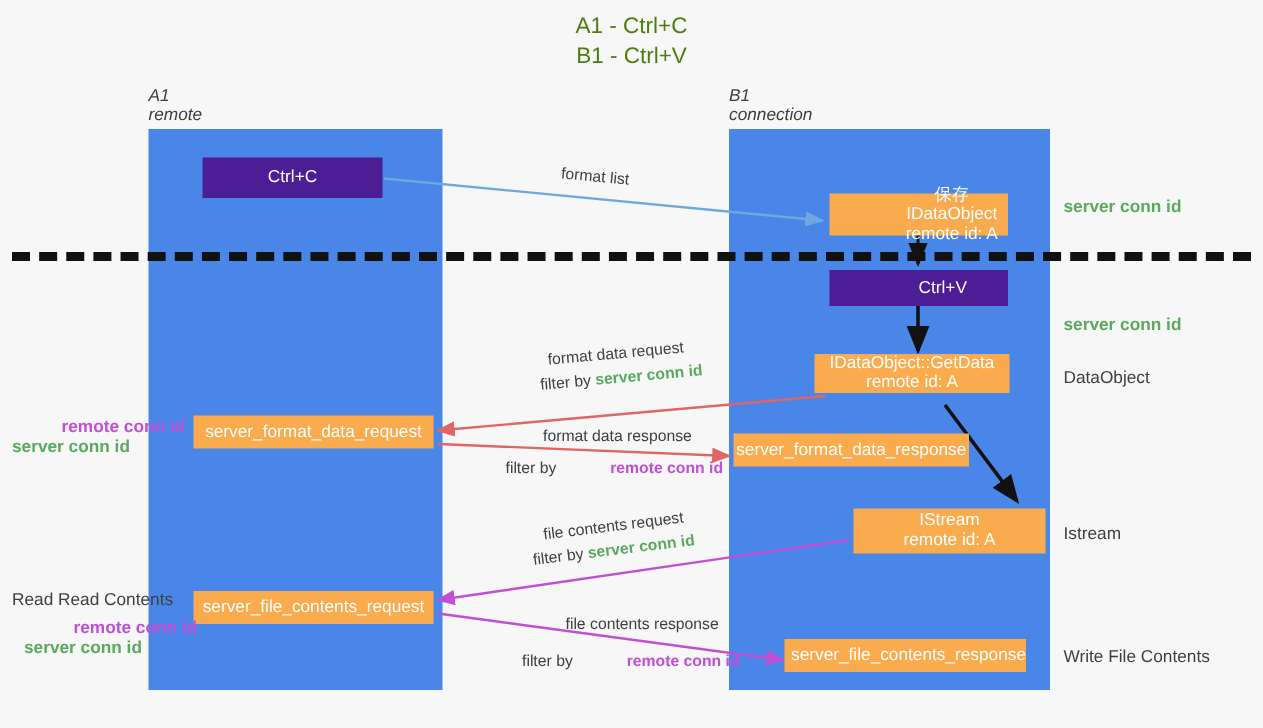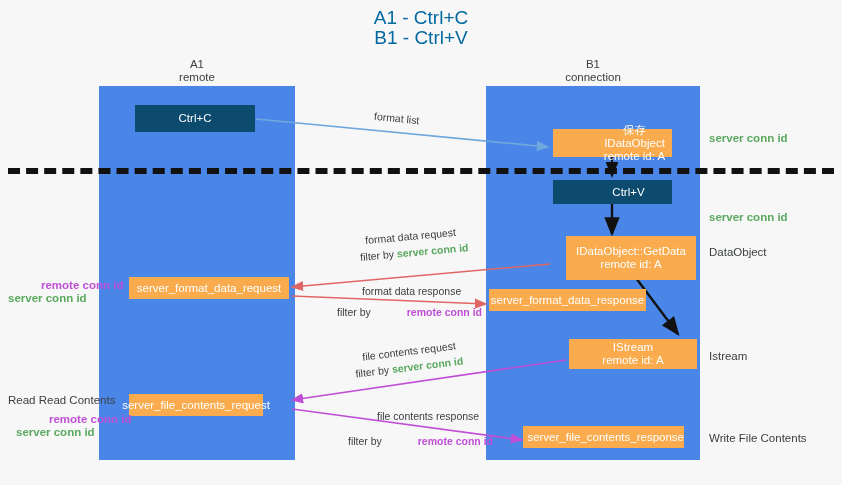--- a/index.html
+++ b/index.html
@@ -1,39 +1,39 @@
 <!DOCTYPE html>
 <html><head>
 <meta charset="utf-8">
 <style>
   html,body{margin:0;padding:0;}
   body{width:842px;height:485px;background:#f7f7f7;position:relative;
        font-family:"Liberation Sans",sans-serif;overflow:hidden;}
   .stage{position:absolute;inset:0;}
 
   .title{position:absolute;left:0;top:8px;width:842px;text-align:center;
-         font-size:19px;color:#0369a1;line-height:20px;}
+         font-size:15px;color:#4d7c0f;line-height:20px;}
 
   .lane{position:absolute;background:#4a86e8;}
   .lane-a{left:99px;top:86px;width:196px;height:374px;}
   .lane-b{left:486px;top:86px;width:214px;height:374px;}
 
-  .lane-head{position:absolute;text-align:center;font-size:11.5px;
-             color:#3c4043;line-height:13px;}
+  .lane-head{position:absolute;font-size:11.5px;
+             color:#3c4043;line-height:13px;font-style:italic;}
   .lane-head-a{left:99px;top:58px;width:196px;}
   .lane-head-b{left:486px;top:58px;width:214px;}
 
   .divider{position:absolute;left:8px;top:168px;width:826px;height:0;
            border-top:6px dashed #111;}
 
   .box{position:absolute;box-sizing:border-box;display:flex;
        flex-direction:column;align-items:center;justify-content:center;
        color:#fff;font-size:11.5px;line-height:13px;text-align:center;}
   .orange{background:#f9ab4e;}
-  .green{background:#0c4a6e;color:#fff;}
+  .green{background:#4c1d95;color:#fff;}
 
   .side{position:absolute;font-size:11.5px;line-height:14px;color:#3c4043;}
   .b-green{color:#5aa95f;font-weight:bold;}
   .b-mag{color:#c04fd6;font-weight:bold;margin-left:33px;}
 
   .ann{position:absolute;font-size:10.5px;line-height:14px;color:#3c4043;
        white-space:nowrap;}
   svg{position:absolute;left:0;top:0;width:842px;height:485px;
       overflow:visible;pointer-events:none;}
 </style>
@@ -92,39 +92,39 @@
 
   <div class="box orange" style="left:553px;top:129px;width:119px;height:28px;padding-left:44px;">
     <div>保存IDataObject</div>
     <div>remote id: A</div>
   </div>
 
   <div class="box green" style="left:553px;top:180px;width:119px;height:24px;padding-left:32px;">
     <div>Ctrl+V</div>
   </div>
 
-  <div class="box orange" style="left:566px;top:236px;width:130px;height:44px;">
+  <div class="box orange" style="left:543px;top:236px;width:130px;height:26px;">
     <div>IDataObject::GetData</div>
     <div>remote id: A</div>
   </div>
 
   <div class="box orange" style="left:569px;top:339px;width:128px;height:30px;">
     <div>IStream</div>
     <div>remote id: A</div>
   </div>
 
   <div class="box orange" style="left:129px;top:277px;width:160px;height:22px;">
     <div>server_format_data_request</div>
   </div>
 
   <div class="box orange" style="left:489px;top:289px;width:157px;height:22px;">
     <div>server_format_data_response</div>
   </div>
 
-  <div class="box orange" style="left:129px;top:394px;width:134px;height:22px;">
+  <div class="box orange" style="left:129px;top:394px;width:160px;height:22px;">
     <div>server_file_contents_request</div>
   </div>
 
   <div class="box orange" style="left:523px;top:426px;width:161px;height:22px;align-items:flex-end;">
     <div>server_file_contents_response</div>
   </div>
 
   <div class="side b-green" style="left:709px;top:131px;">server conn id</div>
   <div class="side b-green" style="left:709px;top:210px;">server conn id</div>
   <div class="side" style="left:709px;top:245px;">DataObject</div>

